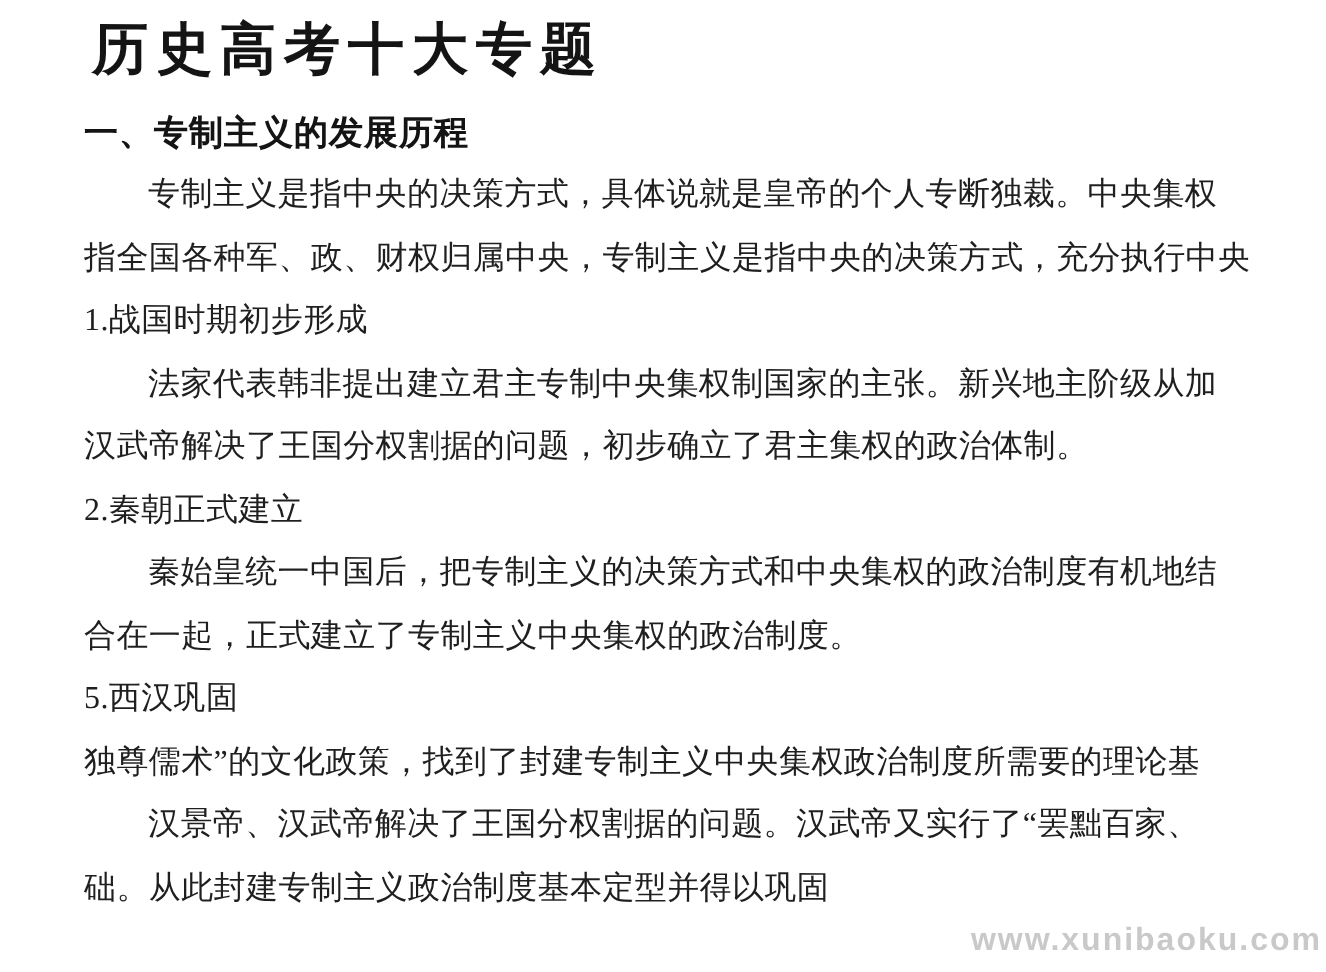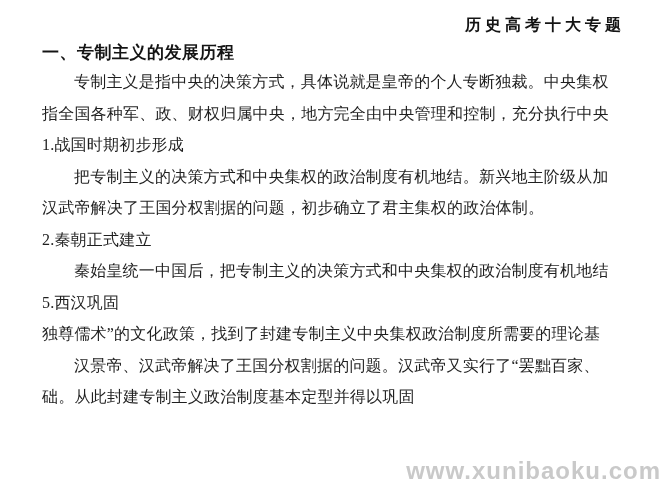--- a/index.html
+++ b/index.html
@@ -15,88 +15,90 @@
     font-family: "Liberation Serif", "DejaVu Serif", serif;
     color: #1f1f1f;
   }
   .page {
     position: absolute;
     top: 0; left: 0; right: 0; bottom: 0;
     padding: 10px 38px 0 42px;
     box-sizing: border-box;
   }
   .doc-title {
-    text-align: right;
+    text-align: left;
     font-family: "Liberation Sans", "DejaVu Sans", sans-serif;
     font-weight: bold;
-    font-size: 16px;
+    font-size: 28px;
     line-height: 30px;
     letter-spacing: 4px;
     padding-left: 4px; 
     color: #141414;
     white-space: nowrap;
   }
   .section-heading {
-    font-family: Liberation Serif, serif;
+    font-family: Liberation Mono, monospace;
     font-weight: bold;
     font-size: 17px;
     line-height: 26px;
+    margin-top: 16px;
     letter-spacing: 0.5px;
     color: #141414;
     white-space: nowrap;
   }
   .line {
     font-size: 16px;
     line-height: 31.5px;
     letter-spacing: 0.2px;
     white-space: nowrap;
   }
   .indent {
     text-indent: 32px;
   }
   .watermark {
     position: absolute;
     right: 2px;
     bottom: 3px;
     font-family: "Liberation Sans", "DejaVu Sans", sans-serif;
     font-weight: bold;
-    font-size: 24px;
+    font-size: 16px;
     letter-spacing: 1px;
     line-height: 24px;
     z-index: 0;
   }
   .page { z-index: 1; }
 </style>
 </head>
 <body style="color: rgb(31, 31, 31); background: rgb(255, 255, 255);">
 
 <div class="watermark" style="color: rgb(201, 201, 201);">www.xunibaoku.com</div>
 
 <div class="page">
 
   <div class="doc-title">历史高考十大专题</div>
 
   <div class="section-heading">一、专制主义的发展历程</div>
 
   <div>
     <div class="line indent">专制主义是指中央的决策方式，具体说就是皇帝的个人专断独裁。中央集权</div>
-    <div class="line">指全国各种军、政、财权归属中央，地方完全由中央管理和控制，充分执行中央</div>
+    <div class="line">指全国各种军、政、财权归属中央，专制主义是指中央的决策方式，充分执行中央</div>
   </div>
 
   <div class="line">1.战国时期初步形成</div>
 
   <div>
-    <div class="line indent">把专制主义的决策方式和中央集权的政治制度有机地结。新兴地主阶级从加</div>
+    <div class="line indent">法家代表韩非提出建立君主专制中央集权制国家的主张。新兴地主阶级从加</div>
     <div class="line">汉武帝解决了王国分权割据的问题，初步确立了君主集权的政治体制。</div>
   </div>
 
   <div class="line">2.秦朝正式建立</div>
 
   <div>
     <div class="line indent">秦始皇统一中国后，把专制主义的决策方式和中央集权的政治制度有机地结</div>
+    <div class="line">合在一起，正式建立了专制主义中央集权的政治制度。</div>
   </div>
 
   <div class="line">5.西汉巩固</div>
 
   <div>
     <div class="line">独尊儒术”的文化政策，找到了封建专制主义中央集权政治制度所需要的理论基</div>
     <div class="line indent">汉景帝、汉武帝解决了王国分权割据的问题。汉武帝又实行了“罢黜百家、</div>
     <div class="line">础。从此封建专制主义政治制度基本定型并得以巩固</div>
   </div>
 

